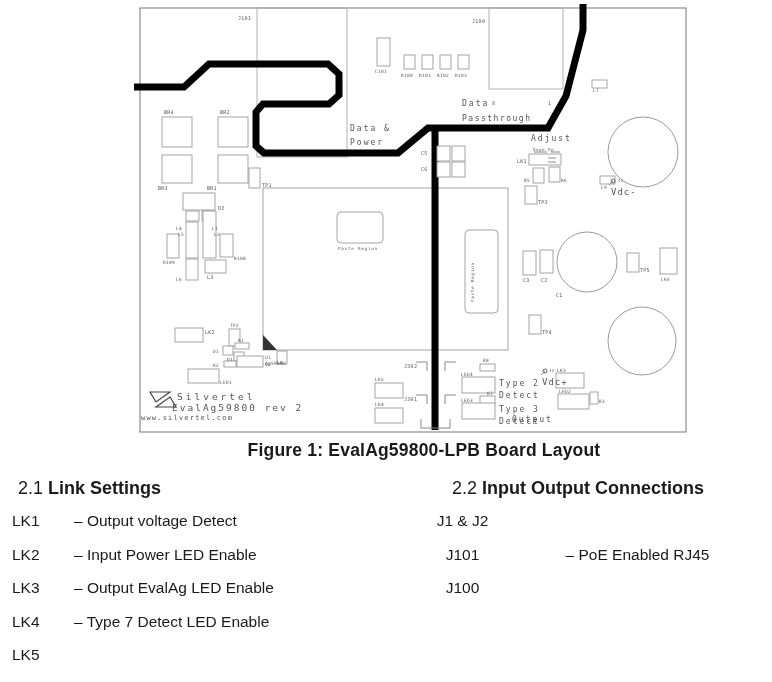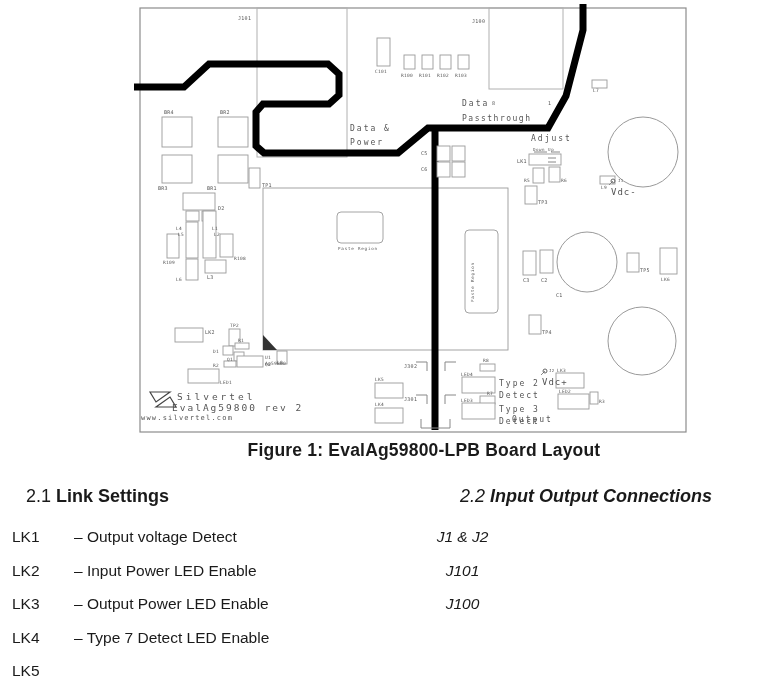--- a/index.html
+++ b/index.html
@@ -3,22 +3,22 @@
 <meta charset="utf-8">
 <style>
   html,body{margin:0;padding:0;background:#fff;}
   body{width:772px;height:682px;position:relative;font-family:"Liberation Sans",sans-serif;color:#1a1a1a;overflow:hidden;}
   .figure-wrap{position:absolute;left:0;top:0;width:772px;height:436px;}
   svg{display:block;}
   .caption{position:absolute;top:440px;left:0;width:772px;text-align:center;transform:translateX(38px);
            font-size:17.5px;font-weight:bold;letter-spacing:.2px;}
   .col{position:absolute;top:476px;}
   .col-left{left:12px;width:380px;}
-  .col-right{left:420px;width:350px;font-style:italic;}
-  h2{margin:8px;font-size:18px;font-weight:normal;padding-left:6px;height:36px;line-height:24px;}
+  .col-right{left:420px;width:350px;}
+  h2{margin:0;font-size:18px;font-weight:normal;padding-left:6px;height:36px;line-height:24px;}
   .col-right h2{padding-left:32px;}
   h2 .ttl{font-weight:bold;}
   ul{list-style:none;margin:0;padding:0;}
   li{display:grid;height:33.5px;align-items:start;font-size:15.5px;}
   .col-left li{grid-template-columns:62px 1fr;}
   .col-right li{grid-template-columns:85px 1fr;text-align:center;}
   .cad{font-family:"DejaVu Sans Mono",monospace;fill:#555;}
 </style>
 </head>
 <body>
@@ -194,38 +194,39 @@
       <li>
         <span>LK1</span>
         <span>– Output voltage Detect</span>
       </li>
       <li>
         <span>LK2</span>
         <span>– Input Power LED Enable</span>
       </li>
       <li>
         <span>LK3</span>
-        <span>– Output Power LED Enable</span>
+        <span>– Output EvalAg LED Enable</span>
       </li>
       <li>
         <span>LK4</span>
         <span>– Type 7 Detect LED Enable</span>
       </li>
       <li>
         <span>LK5</span>
       </li>
     </ul>
 </div>
 
 <div class="col col-right">
   <h2><span class="num">2.2</span> <span class="ttl">Input Output Connections</span></h2>
   <ul>
       <li>
         <span>J1 &amp; J2</span>
       </li>
       <li>
         <span>J101</span>
+        <span>– PoE Enabled RJ45</span>
       </li>
       <li>
         <span>J100</span>
       </li>
     </ul>
 </div>
 
 </body></html>

